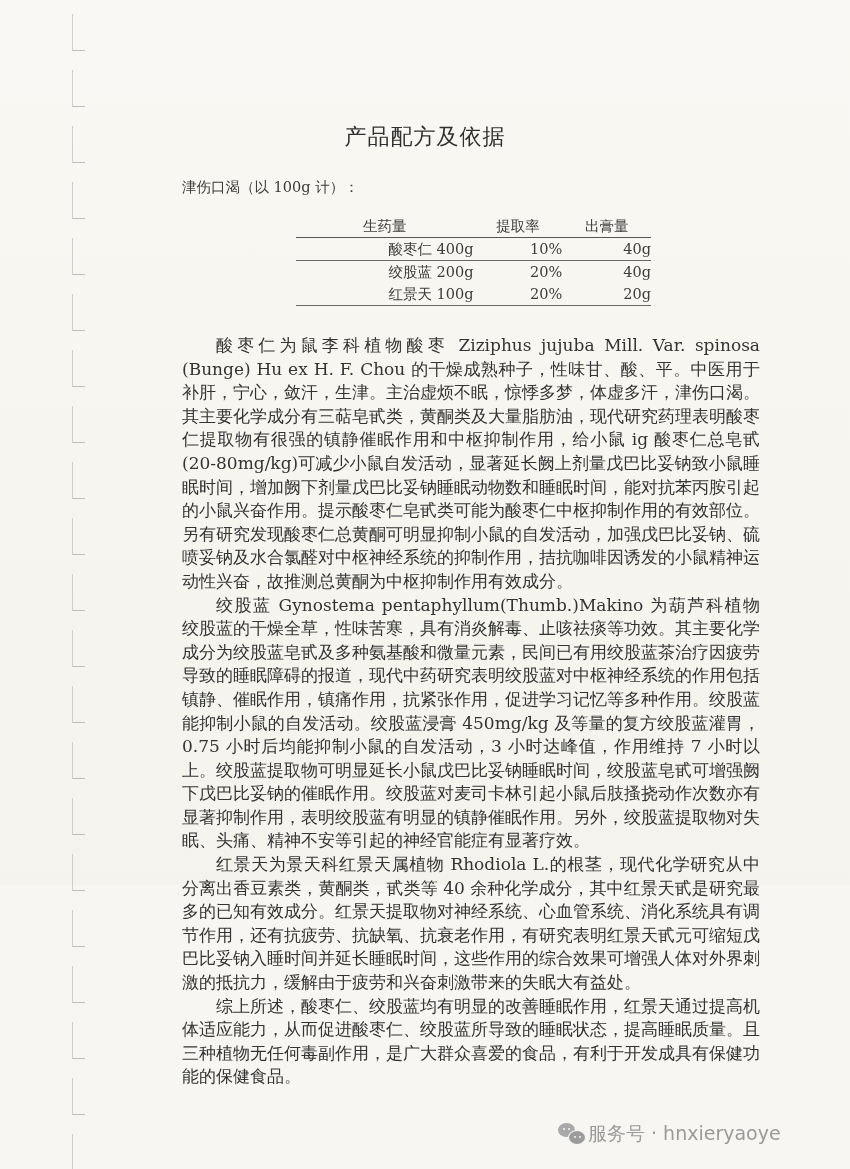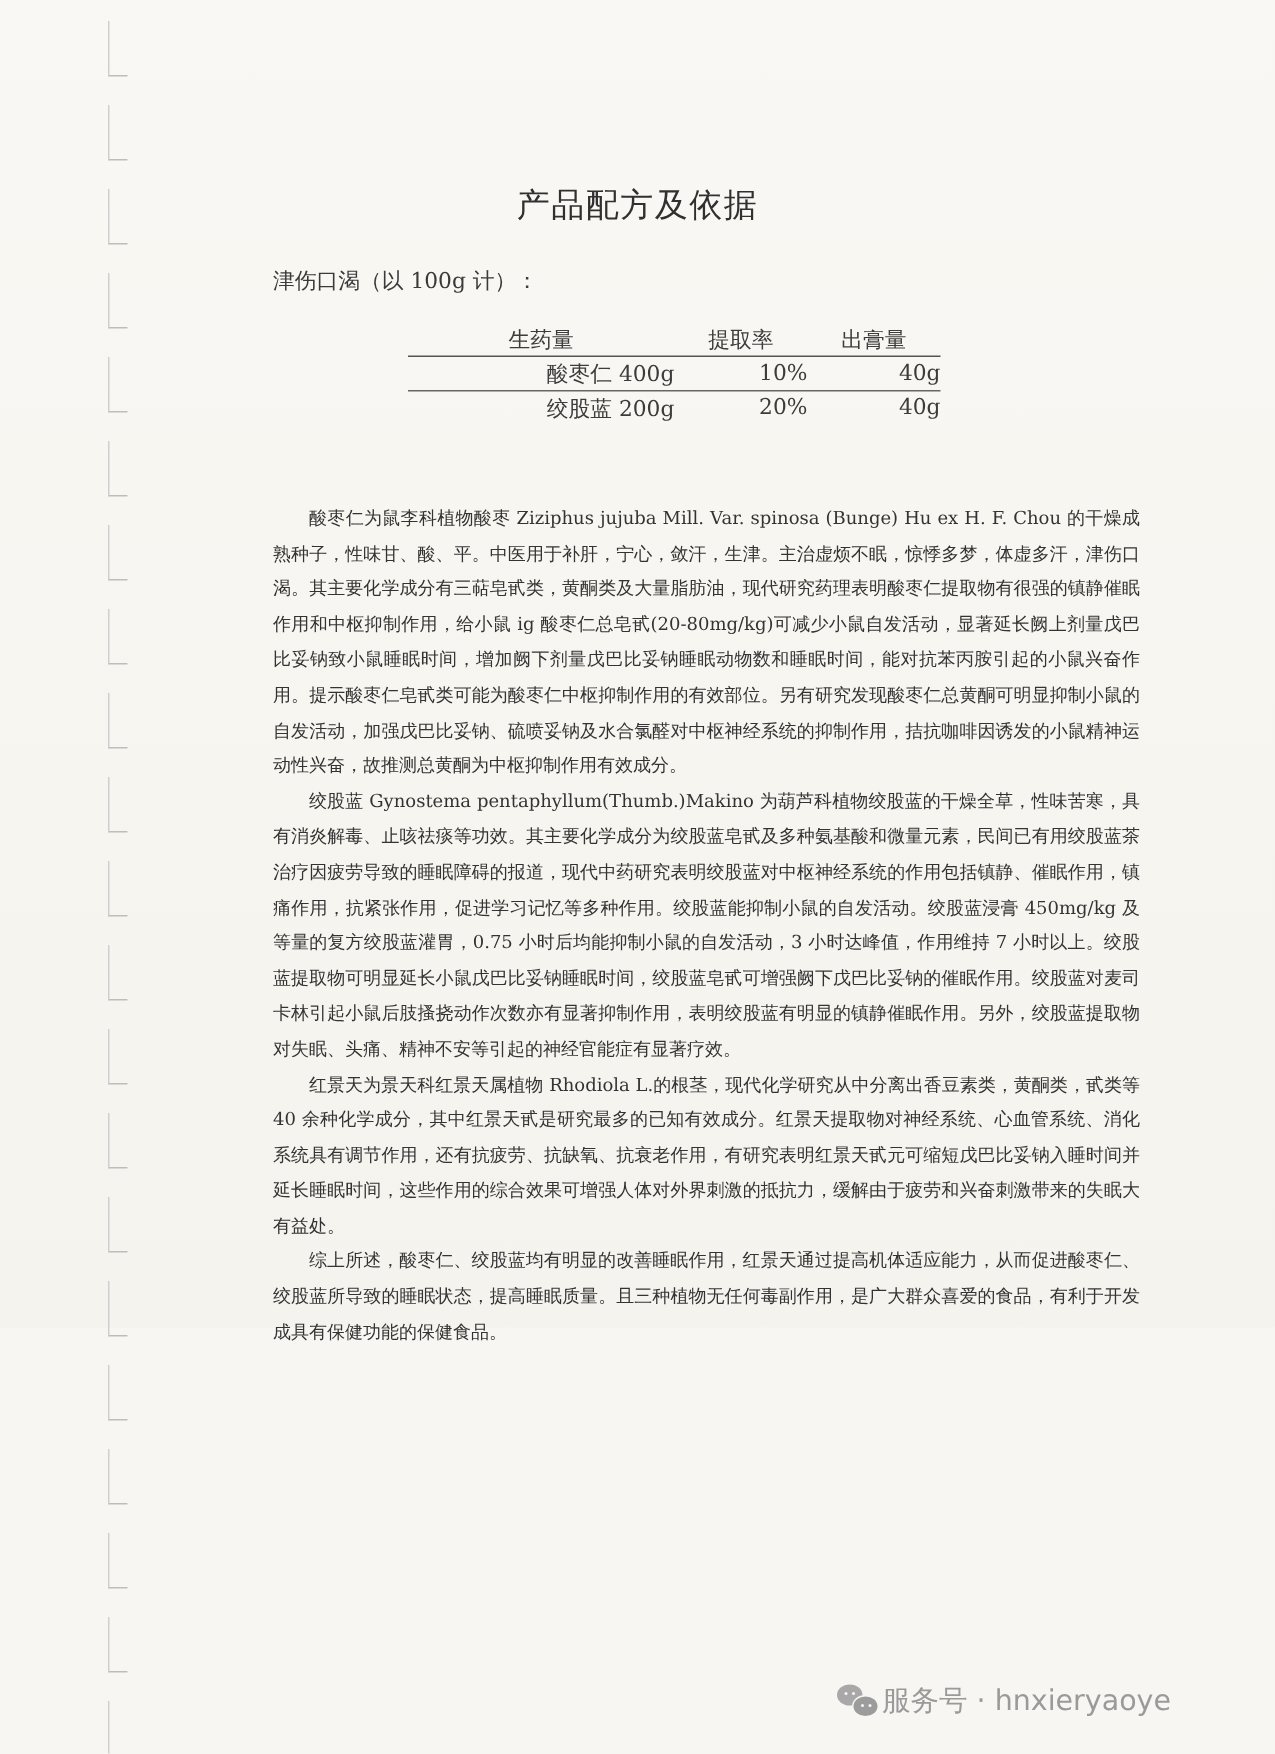--- a/index.html
+++ b/index.html
@@ -50,21 +50,21 @@
   }
   .formula-label {
     position: absolute;
     left: 182px;
     top: 178px;
     font-size: 14.5px;
     color: #3a3a3a;
   }
   table.formula {
     position: absolute;
-    left: 272px;
+    left: 296px;
     top: 215px;
     width: 355px;
     border-collapse: collapse;
     font-size: 14.5px;
     color: #3c3c3c;
   }
   table.formula th {
     font-weight: normal;
     height: 22px;
     padding: 0;
@@ -77,21 +77,21 @@
     text-align: right;
   }
   table.formula td.first { text-align: right; padding-left: 2px; }
   table.formula tr.sep td { border-bottom: 1px solid #666; }
   table.formula tr.last td { border-bottom: 1px solid #666; }
   .body-text {
     position: absolute;
     left: 182px;
     top: 334px;
     width: 578px;
-    font-size: 12px;
+    font-size: 17px;
     line-height: 23.6px;
     color: #333;
     text-align: justify;
   }
   .body-text p {
     margin: 0;
     text-indent: 2em;
   }
   .watermark {
     position: absolute;
@@ -163,20 +163,25 @@
       <tr class="sep">
         <td class="first">酸枣仁 400g</td>
         <td>10%</td>
         <td>40g</td>
       </tr>
       <tr>
         <td class="first">绞股蓝 200g</td>
         <td>20%</td>
         <td>40g</td>
       </tr>
+      <tr class="last">
+        <td class="first">红景天 100g</td>
+        <td>20%</td>
+        <td>20g</td>
+      </tr>
     </tbody>
   </table>
 
   <div class="body-text">
     <p>酸枣仁为鼠李科植物酸枣 Ziziphus jujuba Mill. Var. spinosa (Bunge) Hu ex H. F. Chou 的干燥成熟种子，性味甘、酸、平。中医用于补肝，宁心，敛汗，生津。主治虚烦不眠，惊悸多梦，体虚多汗，津伤口渴。其主要化学成分有三萜皂甙类，黄酮类及大量脂肪油，现代研究药理表明酸枣仁提取物有很强的镇静催眠作用和中枢抑制作用，给小鼠 ig 酸枣仁总皂甙(20-80mg/kg)可减少小鼠自发活动，显著延长阙上剂量戊巴比妥钠致小鼠睡眠时间，增加阙下剂量戊巴比妥钠睡眠动物数和睡眠时间，能对抗苯丙胺引起的小鼠兴奋作用。提示酸枣仁皂甙类可能为酸枣仁中枢抑制作用的有效部位。另有研究发现酸枣仁总黄酮可明显抑制小鼠的自发活动，加强戊巴比妥钠、硫喷妥钠及水合氯醛对中枢神经系统的抑制作用，拮抗咖啡因诱发的小鼠精神运动性兴奋，故推测总黄酮为中枢抑制作用有效成分。</p>
     <p>绞股蓝 Gynostema pentaphyllum(Thumb.)Makino 为葫芦科植物绞股蓝的干燥全草，性味苦寒，具有消炎解毒、止咳祛痰等功效。其主要化学成分为绞股蓝皂甙及多种氨基酸和微量元素，民间已有用绞股蓝茶治疗因疲劳导致的睡眠障碍的报道，现代中药研究表明绞股蓝对中枢神经系统的作用包括镇静、催眠作用，镇痛作用，抗紧张作用，促进学习记忆等多种作用。绞股蓝能抑制小鼠的自发活动。绞股蓝浸膏 450mg/kg 及等量的复方绞股蓝灌胃，0.75 小时后均能抑制小鼠的自发活动，3 小时达峰值，作用维持 7 小时以上。绞股蓝提取物可明显延长小鼠戊巴比妥钠睡眠时间，绞股蓝皂甙可增强阙下戊巴比妥钠的催眠作用。绞股蓝对麦司卡林引起小鼠后肢搔挠动作次数亦有显著抑制作用，表明绞股蓝有明显的镇静催眠作用。另外，绞股蓝提取物对失眠、头痛、精神不安等引起的神经官能症有显著疗效。</p>
     <p>红景天为景天科红景天属植物 Rhodiola L.的根茎，现代化学研究从中分离出香豆素类，黄酮类，甙类等 40 余种化学成分，其中红景天甙是研究最多的已知有效成分。红景天提取物对神经系统、心血管系统、消化系统具有调节作用，还有抗疲劳、抗缺氧、抗衰老作用，有研究表明红景天甙元可缩短戊巴比妥钠入睡时间并延长睡眠时间，这些作用的综合效果可增强人体对外界刺激的抵抗力，缓解由于疲劳和兴奋刺激带来的失眠大有益处。</p>
     <p>综上所述，酸枣仁、绞股蓝均有明显的改善睡眠作用，红景天通过提高机体适应能力，从而促进酸枣仁、绞股蓝所导致的睡眠状态，提高睡眠质量。且三种植物无任何毒副作用，是广大群众喜爱的食品，有利于开发成具有保健功能的保健食品。</p>
   </div>
 

